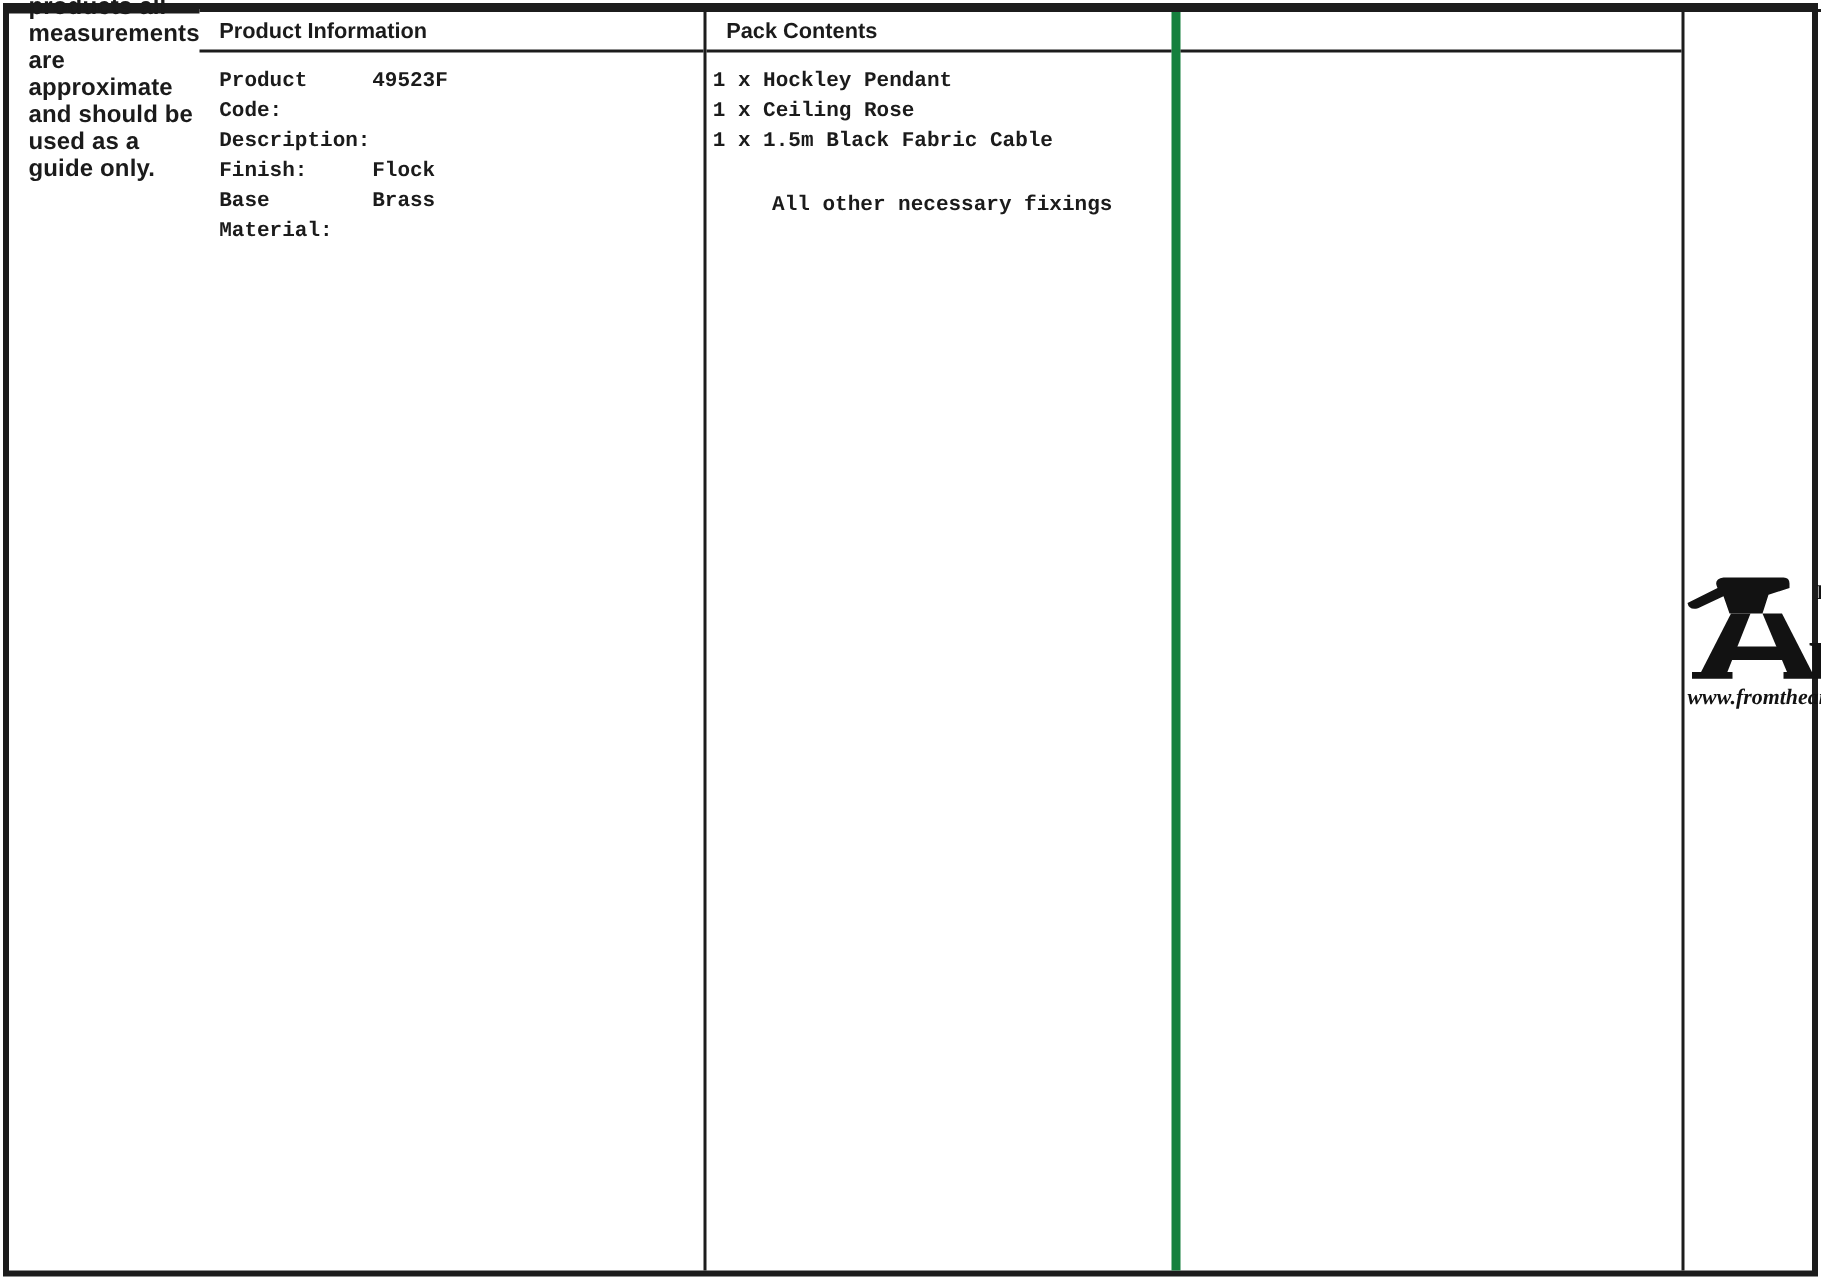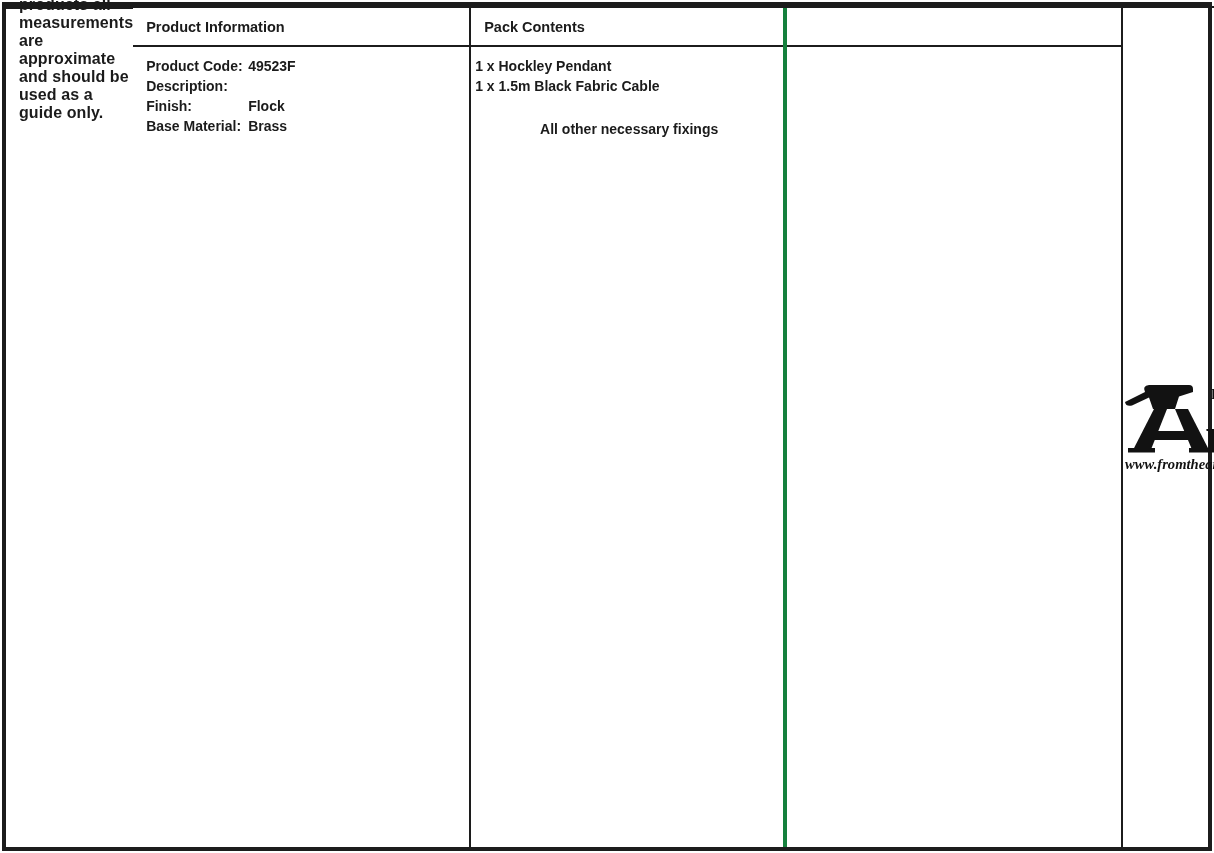--- a/index.html
+++ b/index.html
@@ -19,29 +19,29 @@
     padding-left:13px;
     font-size:16px; font-weight:700; letter-spacing:0.1px;
   }
 
   .info-table {
     flex:1; border-top:2px solid #1c1c1c;
     display:flex; align-items:stretch;
   }
   .tcol { display:flex; flex-direction:column; }
   .tcol-1 { width:338px; border-right:2px solid #1c1c1c; }
-  .tcol-2 { width:316px; border-right:4px solid #15803d; }
+  .tcol-2 { width:316px; border-right:6px solid #15803d; }
   .tcol-3 { width:336px; border-right:2px solid #1c1c1c; }
   .tcol-4 { flex:1; display:flex; align-items:center; justify-content:center; }
   .thead {
-    height:39px; border-bottom:2px solid #1c1c1c;
+    height:27px; border-bottom:2px solid #1c1c1c;
     display:flex; align-items:center; padding-left:13px;
     font-size:14.5px; font-weight:700;
   }
-  .tbody { flex:1; padding:9px 0 0 13px; font-size:14px; font-weight:700; }
+  .tbody { flex:1; padding:9px 0 0 13px; font-size:14px; font-weight:700;font-family:Liberation Mono, monospace; }
   .info-row { display:flex; line-height:20px; }
   .info-row .lbl { width:102px; flex:none; }
   .pack-body { padding-left:4px; }
   .pack-item { line-height:20px; }
   .pack-footer { line-height:20px; margin-top:23px;text-align:center; }
 </style>
 </head>
 <body>
 
 <div class="page">
@@ -159,20 +159,21 @@
           <span class="lbl">Base Material:</span>
           <span class="val">Brass</span>
         </div>
       </div>
     </div>
 
     <div class="tcol tcol-2">
       <div class="thead">Pack Contents</div>
       <div class="tbody pack-body">
         <div class="pack-item">1 x Hockley Pendant</div>
+        <div class="pack-item">1 x Ceiling Rose</div>
         <div class="pack-item">1 x 1.5m Black Fabric Cable</div>
         <div class="pack-footer">All other necessary fixings</div>
       </div>
     </div>
 
     <div class="tcol tcol-3">
       <div class="thead"></div>
       <div class="tbody"></div>
     </div>
 

